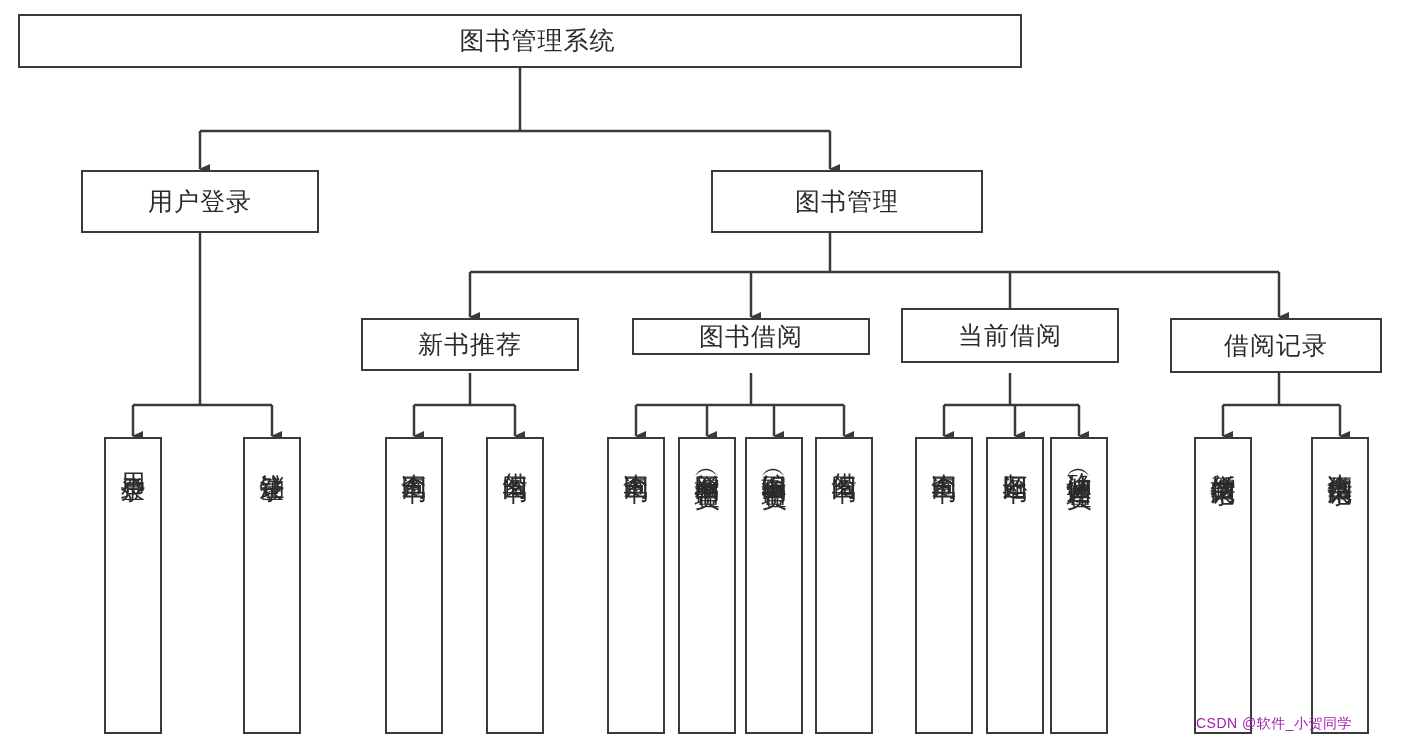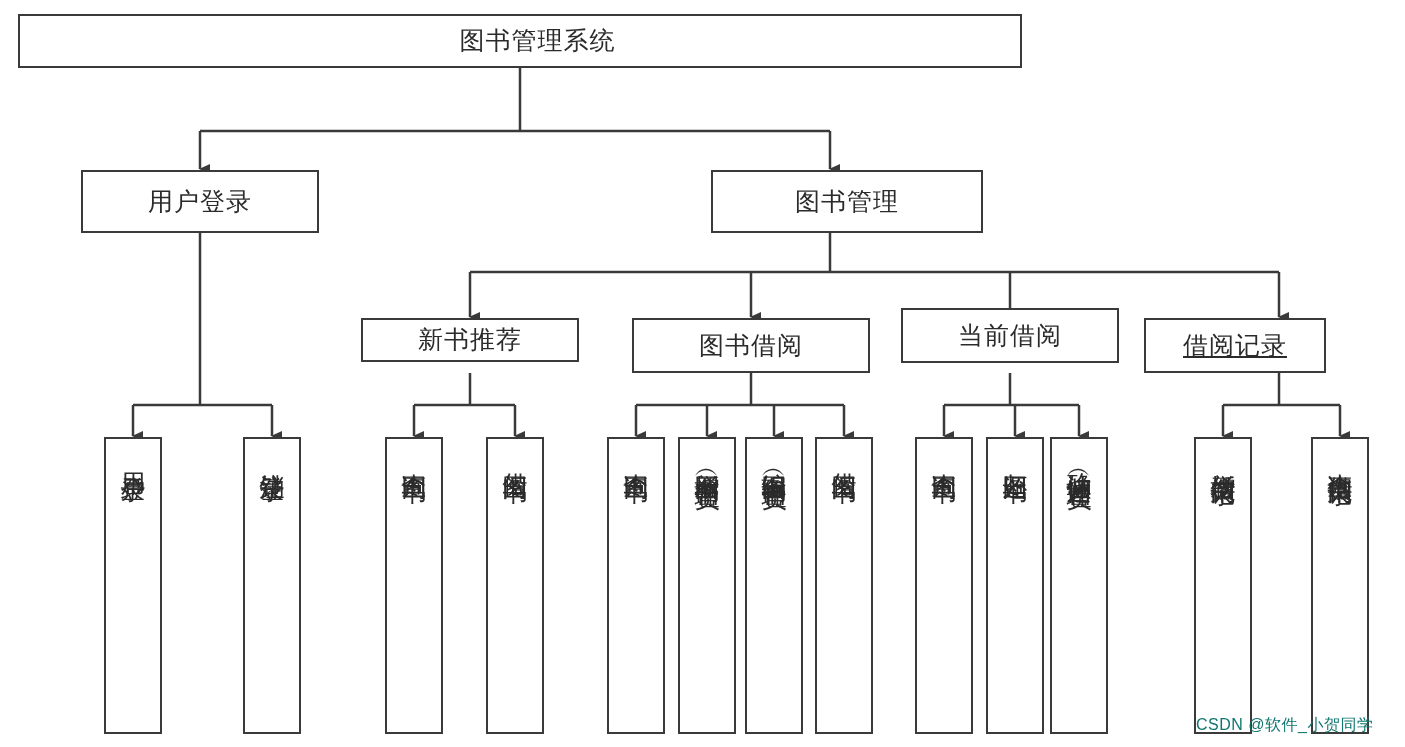--- a/index.html
+++ b/index.html
@@ -35,22 +35,22 @@
   .node.v .label{
     writing-mode:vertical-rl;
     text-orientation:upright;
     font-size:25px;
     line-height:1.32;
     letter-spacing:2px;
     white-space:nowrap;
   }
   .watermark{
     position:absolute;
-    font-size:16px;
-    color:#0f766e;
+    font-size:14px;
+    color:#a21caf;
     white-space:nowrap;
     letter-spacing:0.5px;
   }
 </style>
 </head>
 <body>
 
 <div id="canvas">
 
   <svg class="lines" viewBox="0 0 1405 747" xmlns="http://www.w3.org/2000/svg">
@@ -100,30 +100,30 @@
     <span class="label">图书管理系统</span>
   </div>
 
   <div class="node h" style="left:81px;top:170px;width:238px;height:63px;">
     <span class="label">用户登录</span>
   </div>
   <div class="node h" style="left:711px;top:170px;width:272px;height:63px;">
     <span class="label">图书管理</span>
   </div>
 
-  <div class="node h" style="left:361px;top:318px;width:218px;height:44px;">
+  <div class="node h" style="left:361px;top:318px;width:218px;height:53px;">
     <span class="label">新书推荐</span>
   </div>
-  <div class="node h" style="left:632px;top:318px;width:238px;height:55px;">
+  <div class="node h" style="left:632px;top:318px;width:238px;height:37px;">
     <span class="label">图书借阅</span>
   </div>
   <div class="node h" style="left:901px;top:308px;width:218px;height:55px;">
     <span class="label">当前借阅</span>
   </div>
-  <div class="node h" style="left:1144px;top:318px;width:182px;height:55px;text-decoration:underline;">
+  <div class="node h" style="left:1170px;top:318px;width:212px;height:55px;">
     <span class="label">借阅记录</span>
   </div>
 
   <div class="node v" style="left:104px;top:437px;width:58px;height:297px;">
     <span class="label">用户登录</span>
   </div>
   <div class="node v" style="left:243px;top:437px;width:58px;height:297px;">
     <span class="label">注销登录</span>
   </div>
   <div class="node v" style="left:385px;top:437px;width:58px;height:297px;">

